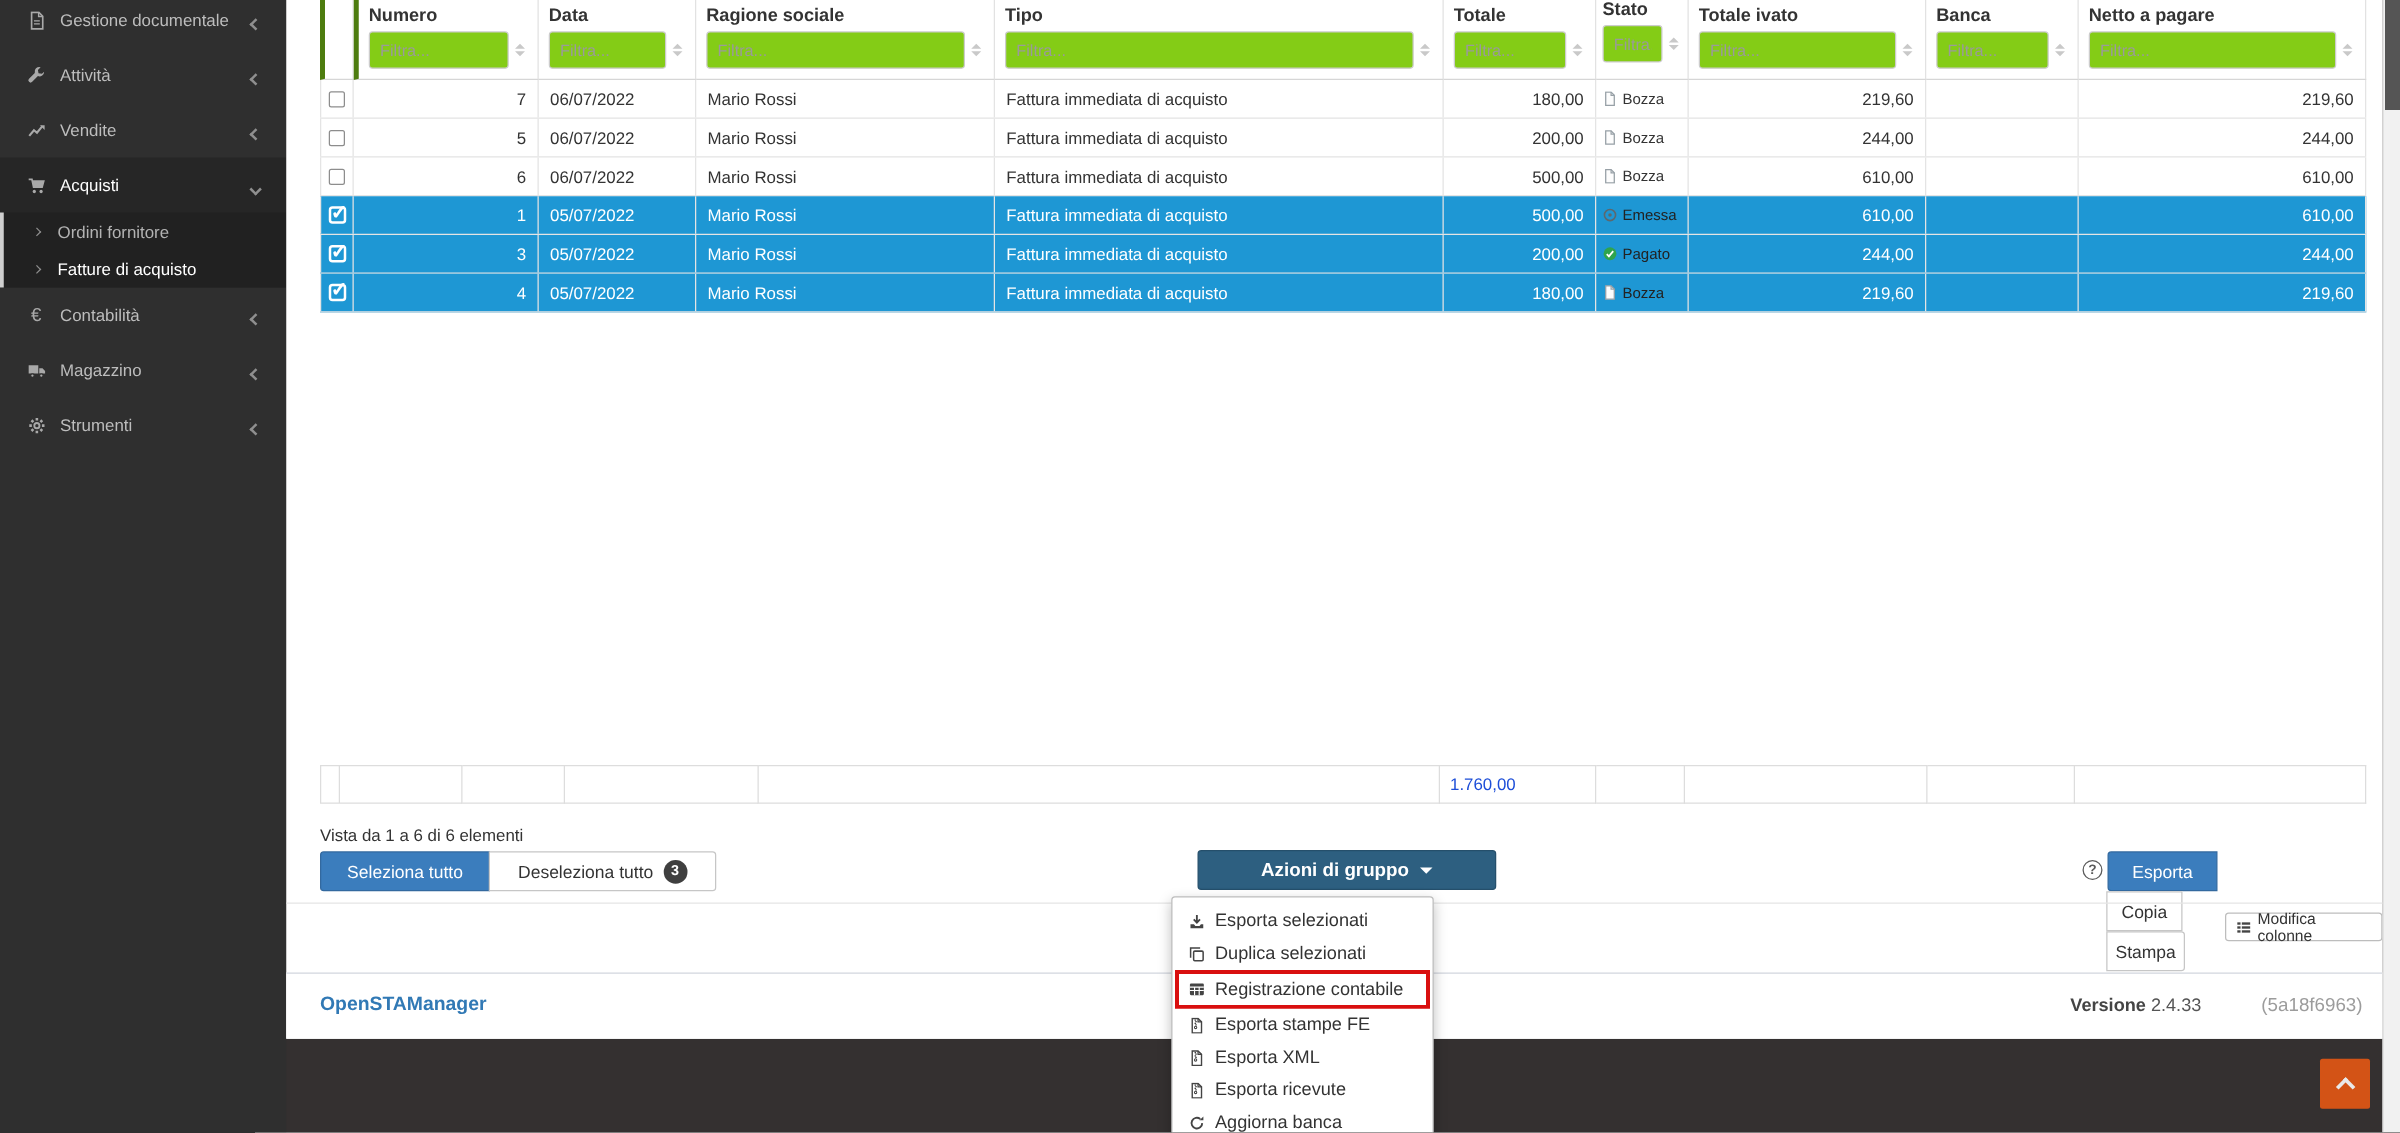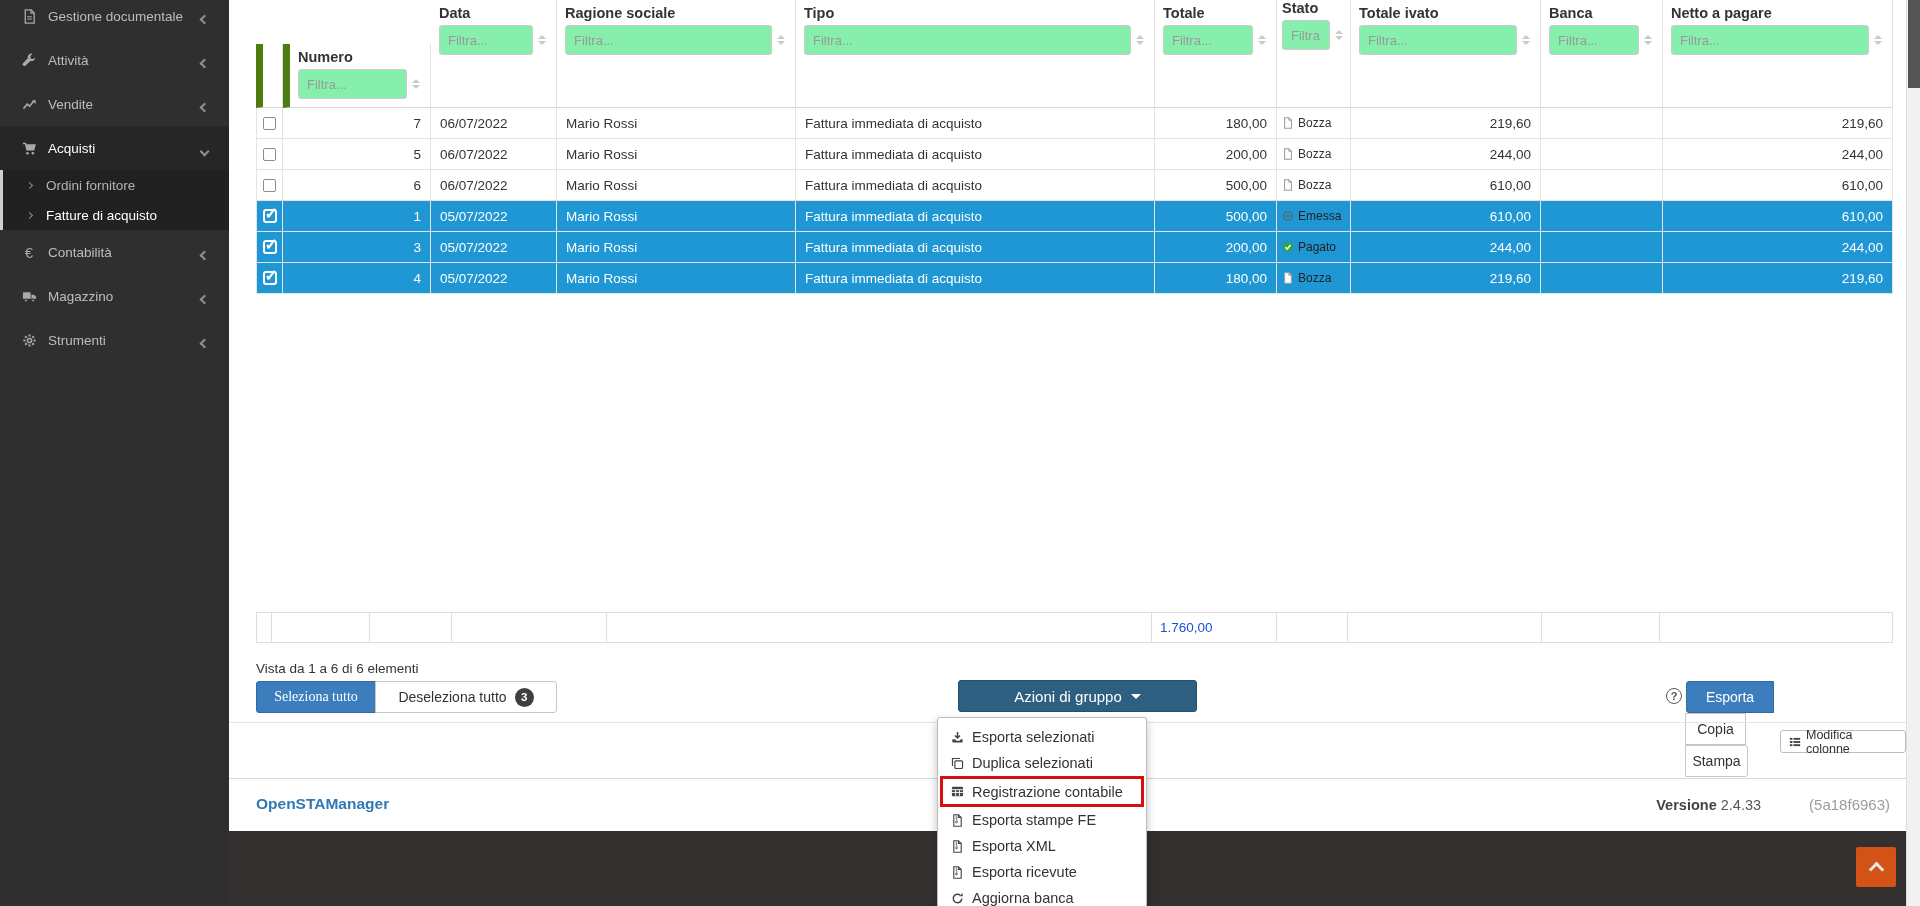--- a/index.html
+++ b/index.html
@@ -26,24 +26,24 @@
   .sub-item .chev { width:5px; height:5px; border-width:1.5px; margin-right:14px; }
   .sub-item.active { color:#ffffff; }
 
   
   .content { position:absolute; left:229px; top:0; width:1677px; height:831px; background:#fff; }
 
   
   .dt { position:absolute; left:27px; top:0; width:1637px; }
   .thead { display:flex; }
   .th { flex:none; border-right:1px solid #e2e2e2; border-bottom:1px solid #d6d6d6; padding:5px 8px 8px 8px; }
-  .th:first-child { border-left:7px solid #4d7c0f;margin-top:44px; }
+  .th:first-child { border-left:4px solid #4d7c0f; }
   .th-label { font-weight:bold; font-size:14.5px; color:#333; margin-bottom:4px; white-space:nowrap; overflow:hidden; }
   .th-filter { display:flex; align-items:center; }
-  .filter { flex:1; min-width:0; height:30px; border:1px solid #ccc; border-radius:3px; padding:0 8px; font-size:13px; color:#555; font-family:inherit; background:#86efac; }
+  .filter { flex:1; min-width:0; height:30px; border:1px solid #ccc; border-radius:3px; padding:0 8px; font-size:13px; color:#555; font-family:inherit; background:#84cc16; }
   .filter::placeholder { color:#9a9a9a; opacity:1; }
   .sorts { width:12px; display:flex; flex-direction:column; align-items:center; gap:2px; margin-left:3px; flex:none; }
   .s-up { width:0; height:0; border-left:4px solid transparent; border-right:4px solid transparent; border-bottom:4px solid #c9c9c9; }
   .s-down { width:0; height:0; border-left:4px solid transparent; border-right:4px solid transparent; border-top:4px solid #c9c9c9; }
 
   .trow { display:flex; height:31px; border-bottom:1px solid #e4e4e4; font-size:13.5px; color:#333; }
   .tc { flex:none; display:flex; align-items:center; padding:0 9px; border-right:1px solid #e4e4e4; overflow:hidden; white-space:nowrap; }
   .tc:first-child { border-left:1px solid #e4e4e4; }
   .ar { justify-content:flex-end; }
   .trow.sel { background:#1e97d4; color:#fff; }
@@ -70,25 +70,25 @@
   .tf { flex:none; border:1px solid #ddd; border-left:none; display:flex; align-items:center; padding:0 8px; font-size:13.5px; color:#1d4ed8; }
   .tf:first-child { border-left:1px solid #ddd; }
   .f0{width:16px;padding:0} .f1{width:98px} .f2{width:82px} .f3{width:155px} .f4{width:545px}
   .f5{width:125px} .f6{width:71px} .f7{width:194px} .f8{width:118px} .f9{width:233px}
 
   .summary { position:absolute; left:27px; top:661px; font-size:13.5px; color:#333; }
 
   .btn { height:32px; display:flex; align-items:center; justify-content:center; font-size:14px; font-family:inherit; border:1px solid #c6c6c6; background:#fff; color:#333; cursor:pointer; padding:0 13px; white-space:nowrap; }
   .btn-primary { background:#3b7dbd; border-color:#33699f; color:#fff; }
   .sel-group { position:absolute; left:27px; top:681px; display:flex; }
-  .btn-select { border-radius:3px 0 0 3px; width:120px;font-family:Liberation Serif, serif; }
+  .btn-select { border-radius:3px 0 0 3px; width:136px; }
   .btn-deselect { border-radius:0 3px 3px 0; margin-left:-1px; width:182px; gap:8px; }
   .badge { width:19px; height:19px; border-radius:50%; background:#3f3f3f; color:#fff; font-size:11.5px; display:flex; align-items:center; justify-content:center; font-weight:bold; }
 
-  .group-btn { position:absolute; left:729px; top:680px; width:239px; height:32px; background:#2d5f80; border:1px solid #254f6b; border-radius:3px; color:#fff; font-size:15px; display:flex; align-items:center; justify-content:center; gap:9px; cursor:pointer; }
+  .group-btn { position:absolute; left:729px; top:680px; width:239px; height:32px; background:#2d5f80; border:1px solid #254f6b; border-radius:3px; color:#fff; font-size:15px; display:flex; align-items:center; justify-content:center; gap:9px; cursor:pointer;font-weight:bold; }
   .caret { width:0; height:0; border-left:5px solid transparent; border-right:5px solid transparent; border-top:5px solid #fff; }
 
   .dropdown { position:absolute; left:708px; top:717px; width:210px; background:#fff; border:1px solid #bdbdbd; border-radius:3px; box-shadow:0 4px 10px rgba(0,0,0,.25); padding:6px 0; z-index:50; }
   .mi { height:26px; display:flex; align-items:center; gap:7px; padding:0 12px; font-size:14.5px; color:#333; cursor:pointer; }
   .mi .mic { font-size:13px; color:#444; display:flex; width:15px; justify-content:center; align-items:center; }
   .mi.hl { box-shadow:0 0 0 3px #d90f0f; margin:3px 5px; padding:0 7px; height:25px; }
 
   .help { position:absolute; left:1437px; top:688px; cursor:pointer; }
   .qmark { display:flex; width:16px; height:16px; border:1.3px solid #5a5a5a; border-radius:50%; color:#5a5a5a; font-size:11px; font-weight:bold; align-items:center; justify-content:center; }
 

